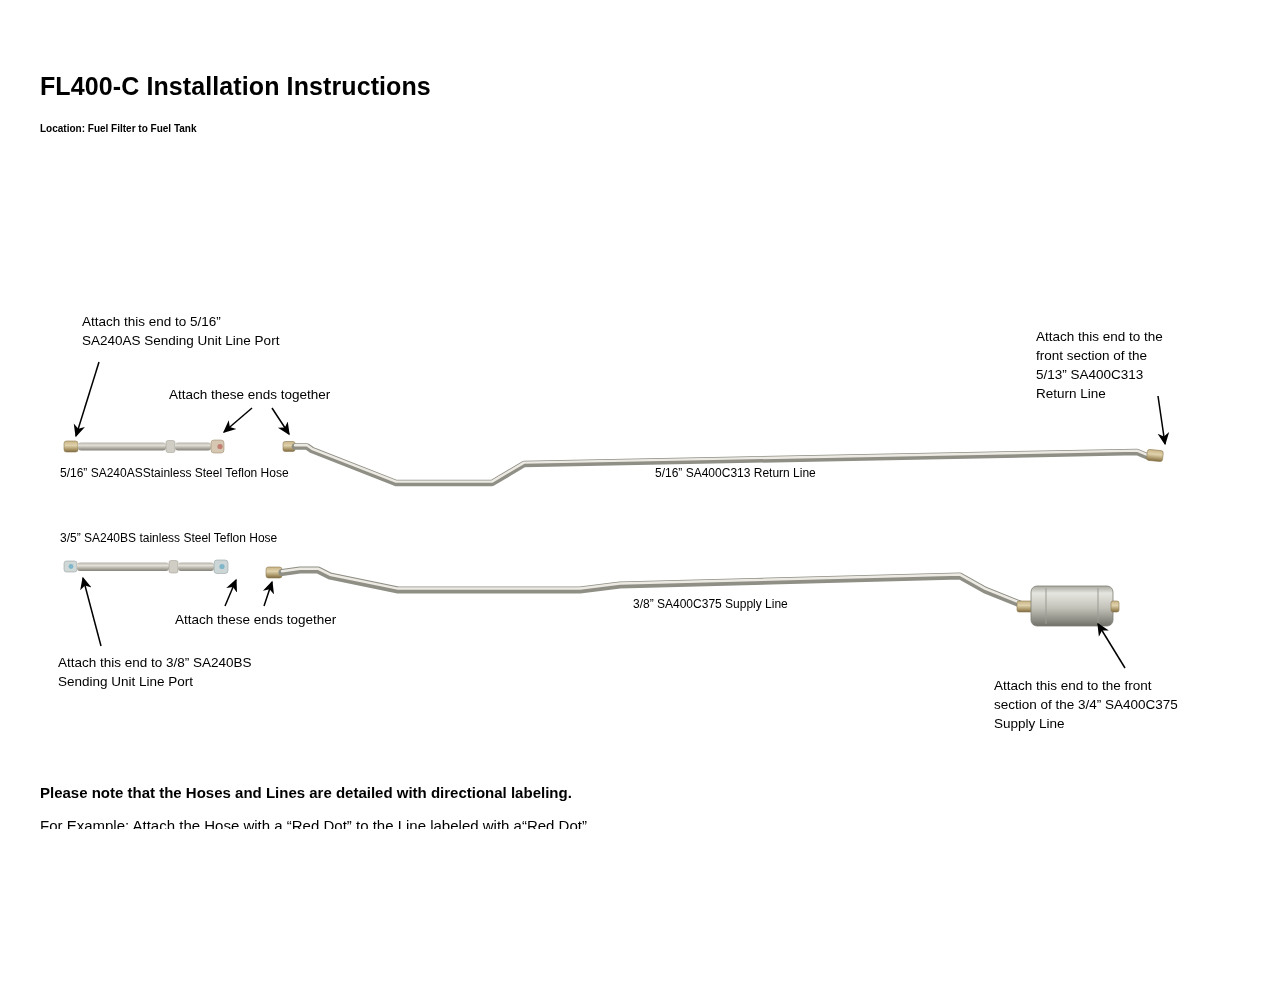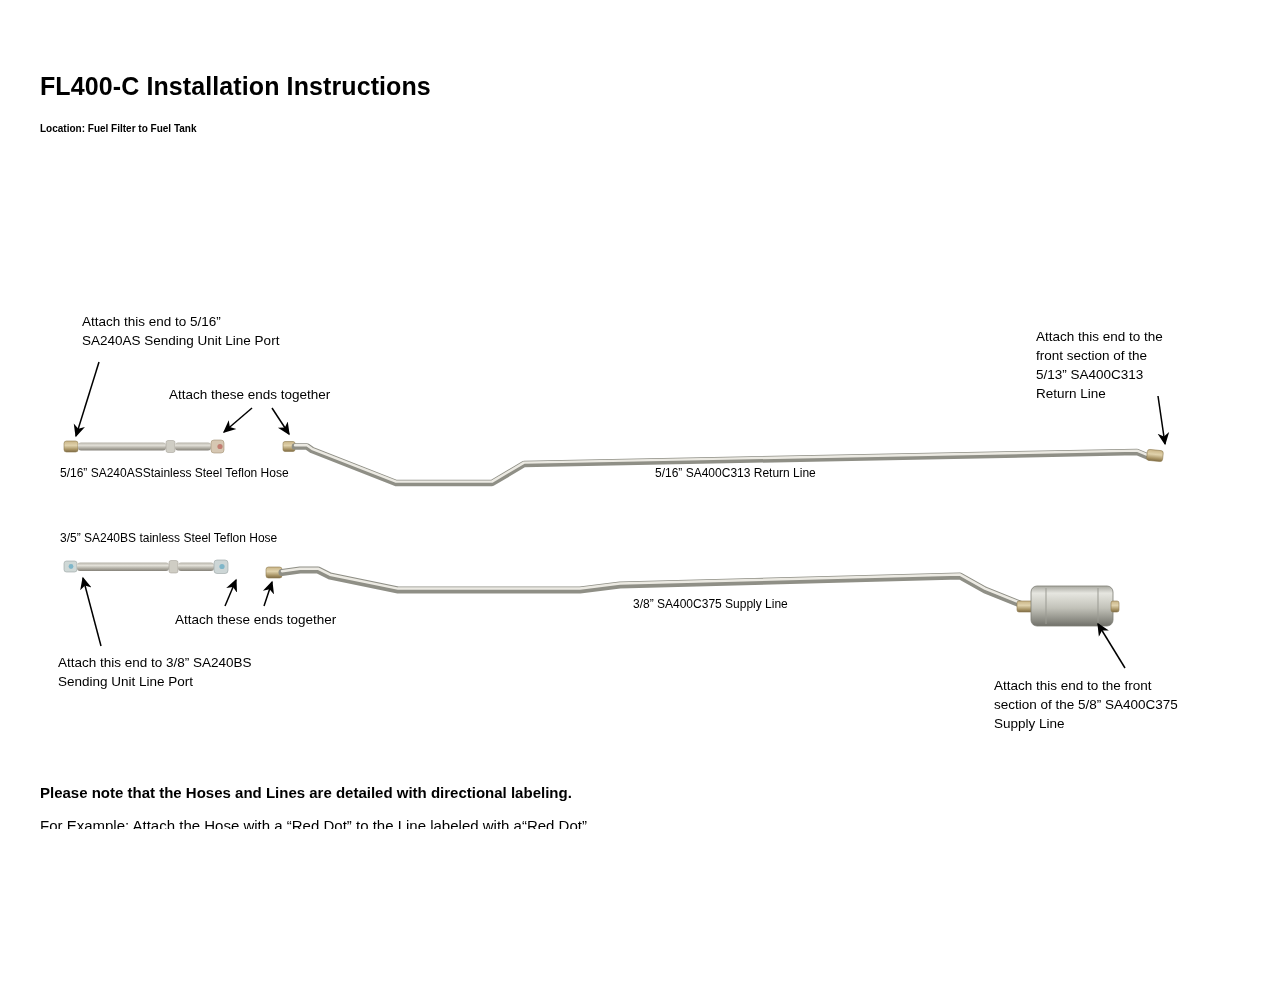--- a/index.html
+++ b/index.html
@@ -97,21 +97,21 @@
 SA240AS Sending Unit Line Port</div>
   <div class="callout" style="left:169px; top:385px;">Attach these ends together</div>
   <div class="callout" style="left:1036px; top:327px;">Attach this end to the
 front section of the
 5/13” SA400C313
 Return Line</div>
   <div class="callout" style="left:175px; top:610px;">Attach these ends together</div>
   <div class="callout" style="left:58px; top:653px;">Attach this end to 3/8” SA240BS
 Sending Unit Line Port</div>
   <div class="callout" style="left:994px; top:676px;">Attach this end to the front
-section of the 5/8” SA400C375
+section of the 3/4” SA400C375
 Supply Line</div>
 
   <div class="partlabel" style="left:60px; top:466px;">5/16” SA240ASStainless Steel Teflon Hose</div>
   <div class="partlabel" style="left:607px; top:466px;margin-left:48px;">5/16” SA400C313 Return Line</div>
   <div class="partlabel" style="left:60px; top:531px;">3/5” SA240BS tainless Steel Teflon Hose</div>
   <div class="partlabel" style="left:633px; top:589px;margin-top:8px;">3/8” SA400C375 Supply Line</div>
 
   <svg id="diagram" viewBox="0 0 1280 989">
     <defs>
       <linearGradient id="tubeGrad" x1="0" y1="0" x2="0" y2="1">

